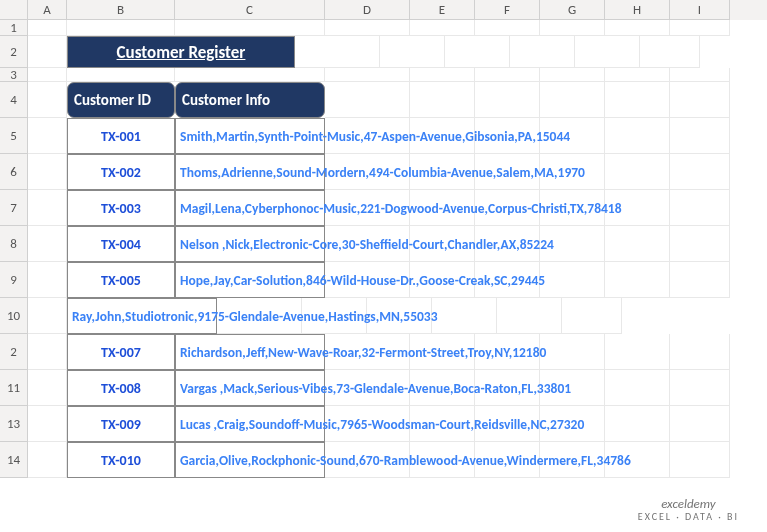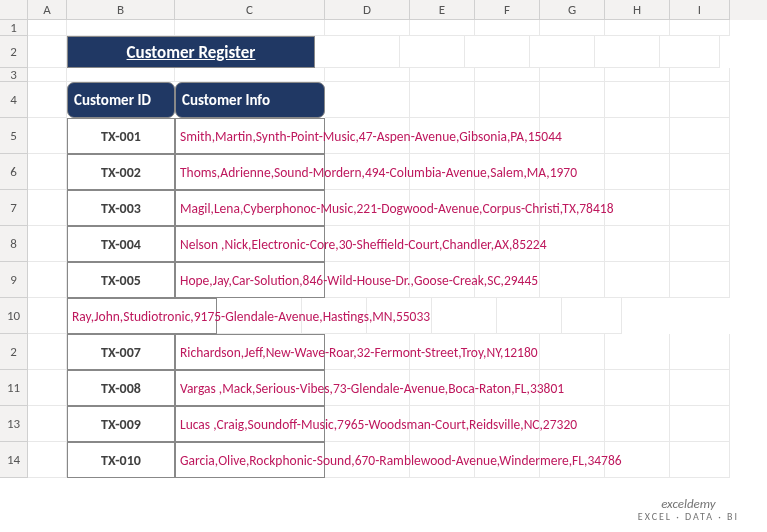--- a/index.html
+++ b/index.html
@@ -110,27 +110,27 @@
     border: 1px solid #888;
   }
   .hdr-left { justify-content: flex-start; padding-left: 6px; border-radius: 7px; }
 
   
   .tbl-id {
     border: 1px solid #888;
     font-weight: bold;
     font-size: 14px;
     justify-content: center;
-    color: #404040;
+    color: #1d4ed8;
   }
   .tbl-info {
     border: 1px solid #888;
-    font-weight: normal;
+    font-weight: bold;
     font-size: 13.5px;
-    color: #be185d;
+    color: #3b82f6;
     position: relative;
     overflow: visible;
   }
   .tbl-info span {
     white-space: nowrap;
     position: absolute;
     left: 4px;
   }
 
   
@@ -195,21 +195,21 @@
       <div class="cell cD r1"></div>
       <div class="cell cE r1"></div>
       <div class="cell cF r1"></div>
       <div class="cell cG r1"></div>
       <div class="cell cH r1"></div>
       <div class="cell cI r1"></div>
     </div>
 
     <div class="cell-row">
       <div class="cell cA r2"></div>
-      <div class="cell r2 title-cell" style="width:248px">Customer Register</div>
+      <div class="cell r2 title-cell" style="width:228px">Customer Register</div>
       <div class="cell cD r2"></div>
       <div class="cell cE r2"></div>
       <div class="cell cF r2"></div>
       <div class="cell cG r2"></div>
       <div class="cell cH r2"></div>
       <div class="cell cI r2"></div>
     </div>
 
     <div class="cell-row">
       <div class="cell cA r3"></div>

